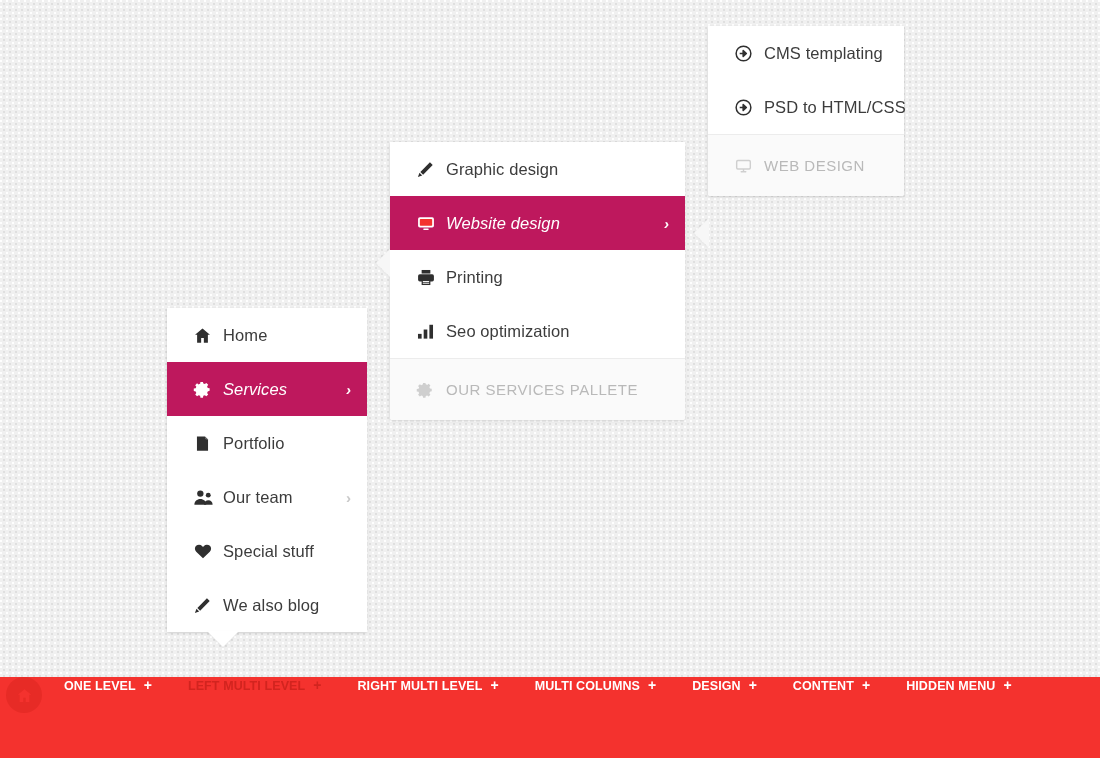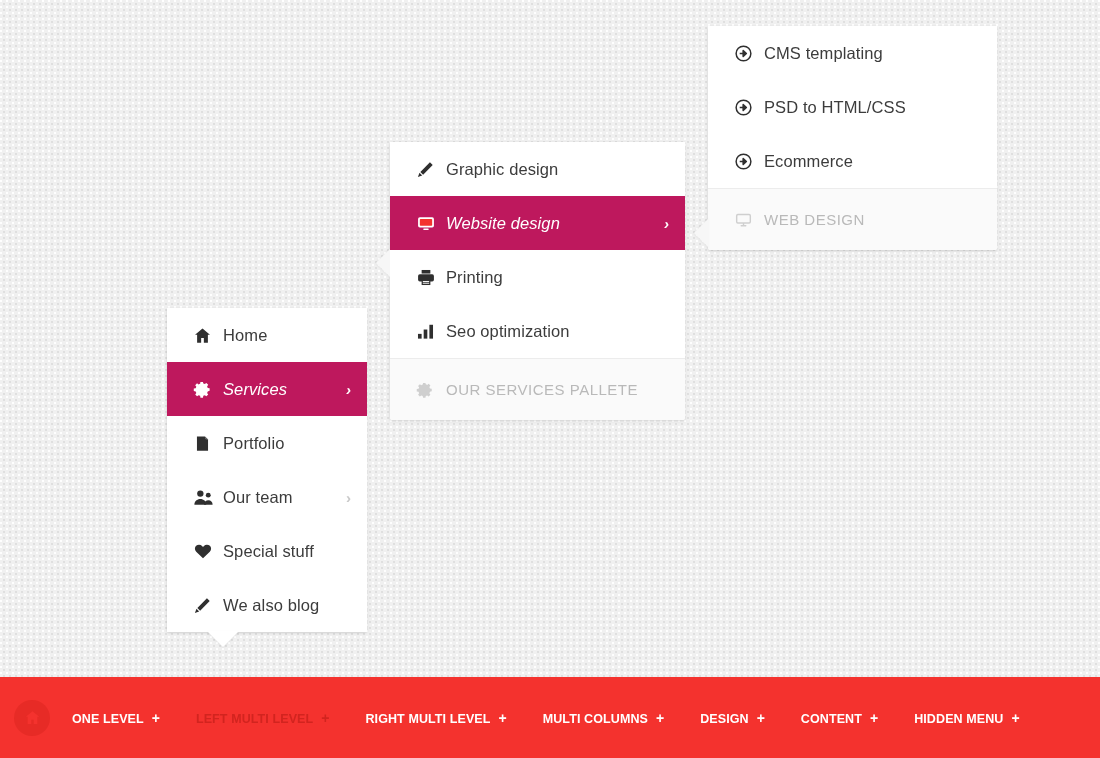--- a/index.html
+++ b/index.html
@@ -102,21 +102,21 @@
   .menu-foot .label {
     font-size: 15px;
     color: #b9b9b9;
     letter-spacing: 0.5px;
     white-space: nowrap;
   }
 
   
   #panel-main     { left: 167px; top: 308px;  width: 200px; }
   #panel-services { left: 390px; top: 142px;  width: 295px; }
-  #panel-web      { left: 708px; top: 26px;   width: 289px; }
+  #panel-web      { left: 708px; top: 26px;   width: 196px; }
 
   
   .arrow-down {
     position: absolute;
     left: 40px;
     bottom: -15px;
     width: 0; height: 0;
     border-left: 16px solid transparent;
     border-right: 16px solid transparent;
     border-top: 16px solid #ffffff;
@@ -138,22 +138,21 @@
 
   
   .bottom-bar {
     position: absolute;
     left: 0;
     bottom: 0;
     width: 1100px;
     height: 81px;
     background: #f4322e;
     display: flex;
-    align-items: center;
-    padding-left: 8px;
+    align-items: flex-start;
   }
 
   .home-btn {
     width: 36px;
     height: 36px;
     border-radius: 50%;
     background: #e72b26;
     display: flex;
     align-items: center;
     justify-content: center;
@@ -348,30 +347,20 @@
         <span class="ico">
           <svg width="19" height="19" viewBox="0 0 24 24" fill="none">
               <circle cx="12" cy="12" r="9.3" stroke="currentColor" stroke-width="1.9"></circle>
               <path d="M7.2 12h7.4M11.6 8.4 15.6 12l-4 3.6z" stroke="currentColor" stroke-width="2" fill="currentColor" stroke-linejoin="round"></path>
             </svg>
         </span>
         <span class="label">PSD to HTML/CSS</span>
         <span class="chev"></span>
       </li>
 
-      <li class="menu-item">
-        <span class="ico">
-          <svg width="19" height="19" viewBox="0 0 24 24" fill="none">
-              <circle cx="12" cy="12" r="9.3" stroke="currentColor" stroke-width="1.9"></circle>
-              <path d="M7.2 12h7.4M11.6 8.4 15.6 12l-4 3.6z" stroke="currentColor" stroke-width="2" fill="currentColor" stroke-linejoin="round"></path>
-            </svg>
-        </span>
-        <span class="label">Ecommerce</span>
-        <span class="chev"></span>
-      </li>
 
     </ul>
     <div class="menu-foot">
       <span class="ico">
         <svg width="19" height="18" viewBox="0 0 24 24" fill="none" stroke="currentColor" stroke-width="1.9">
             <rect x="2.9" y="4.6" width="18.2" height="11.4" rx="1.6"></rect>
             <path d="M9 19.6h6" stroke-linecap="round"></path>
             <path d="M12 16v3.6"></path>
           </svg>
       </span>

